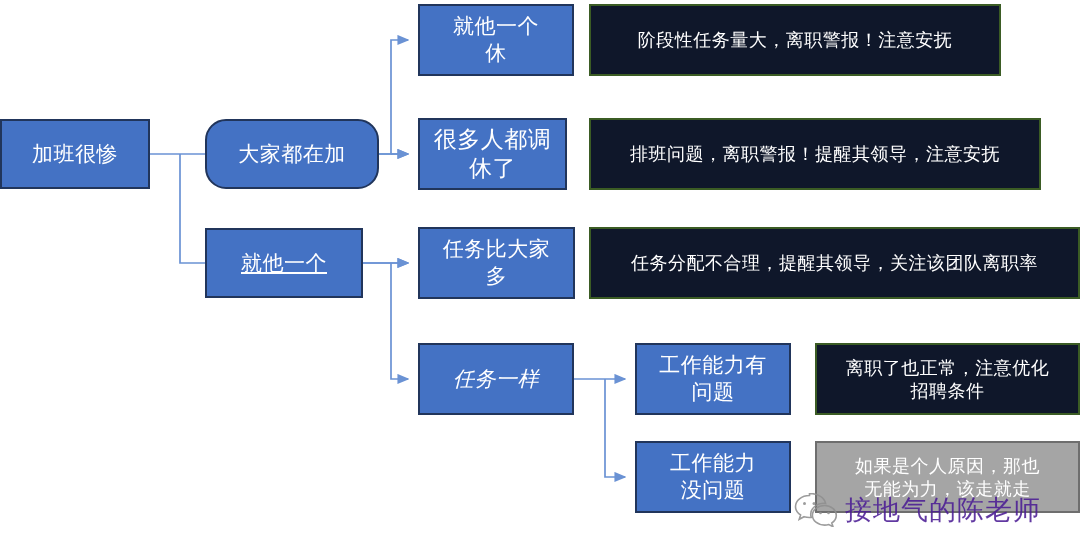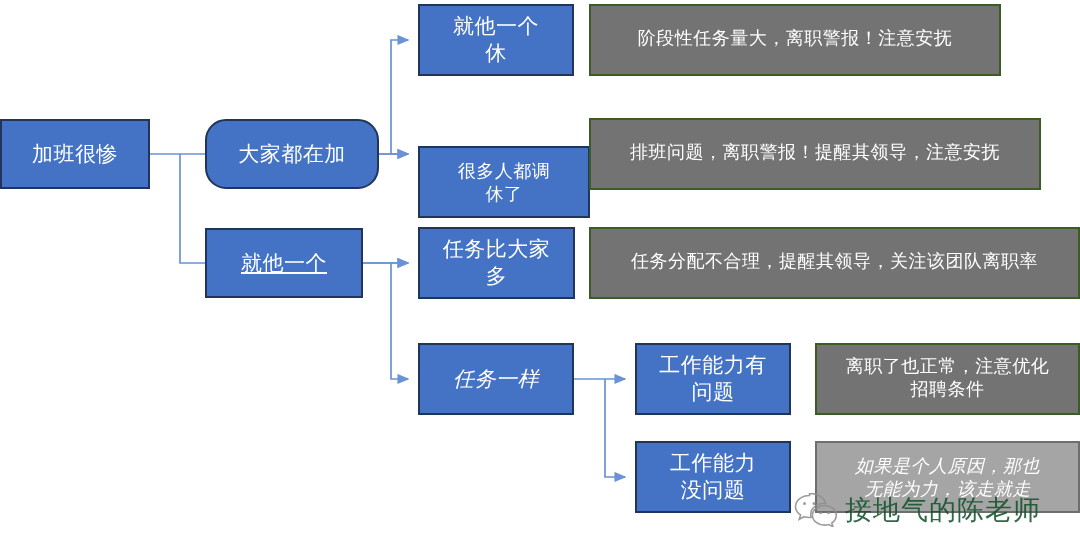--- a/index.html
+++ b/index.html
@@ -29,23 +29,22 @@
     padding: 2px 6px;
     border-style: solid;
     border-width: 2px;
     letter-spacing: 0.5px;
   }
   .node.blue {
     background: #4472C4;
     border-color: #21355B;
   }
   .node.green {
-    background: #737373;
+    background: #0f172a;
     border-color: #3B5C24;
-    font-family: Liberation Mono, monospace;
   }
   .node.grey {
     background: #A5A5A5;
     border-color: #6E6E6E;
   }
   .node .label {
     display: block;
     width: 100%;
     white-space: pre-line;
   }
@@ -61,21 +60,21 @@
     position: absolute;
     display: flex;
     align-items: center;
     gap: 6px;
     color: #8f8f8f;
     opacity: 0.88;
     font-size: 27px;
     letter-spacing: 1px;
     white-space: nowrap;
   }
-  .wm-text { color: #14532d; }
+  .wm-text { color: #4c1d95; }
 </style>
 </head>
 <body>
 
 <div id="canvas">
 
   <svg class="connectors" viewBox="0 0 1080 559" xmlns="http://www.w3.org/2000/svg">
     <defs>
       <marker id="arrowhead" markerWidth="7" markerHeight="7" refX="6.2" refY="3" orient="auto" markerUnits="strokeWidth">
         <path d="M0,0 L7,3 L0,6 z" fill="#6A92D4"></path>
@@ -100,21 +99,21 @@
       <div class="node blue" style="left: 205px; top: 119px; width: 174px; height: 70px; font-size: 21px; border-radius: 21px;">
         <span class="label">大家都在加</span>
       </div>
       <div class="node blue" style="left: 205px; top: 228px; width: 158px; height: 70px; font-size: 21px; text-decoration: underline;">
         <span class="label">就他一个</span>
       </div>
       <div class="node blue" style="left: 418px; top: 4px; width: 156px; height: 72px; font-size: 21px;">
         <span class="label">就他一个
 休</span>
       </div>
-      <div class="node blue" style="left: 418px; top: 118px; width: 172px; height: 72px; font-size: 18px; margin-top: 28px;">
+      <div class="node blue" style="left: 418px; top: 118px; width: 149px; height: 72px; font-size: 23px;">
         <span class="label">很多人都调
 休了</span>
       </div>
       <div class="node blue" style="left: 418px; top: 227px; width: 157px; height: 72px; font-size: 21px;">
         <span class="label">任务比大家
 多</span>
       </div>
       <div class="node blue" style="left: 418px; top: 343px; width: 156px; height: 72px; font-size: 21px; font-style: italic;">
         <span class="label">任务一样</span>
       </div>
@@ -132,21 +131,21 @@
       <div class="node green" style="left: 589px; top: 118px; width: 452px; height: 72px; font-size: 18px;">
         <span class="label">排班问题，离职警报！提醒其领导，注意安抚</span>
       </div>
       <div class="node green" style="left: 589px; top: 227px; width: 491px; height: 72px; font-size: 18px;">
         <span class="label">任务分配不合理，提醒其领导，关注该团队离职率</span>
       </div>
       <div class="node green" style="left: 815px; top: 343px; width: 265px; height: 72px; font-size: 18px;">
         <span class="label">离职了也正常，注意优化
 招聘条件</span>
       </div>
-      <div class="node grey" style="left: 815px; top: 441px; width: 265px; height: 72px; font-size: 18px; font-style: italic;">
+      <div class="node grey" style="left: 815px; top: 441px; width: 265px; height: 72px; font-size: 18px;">
         <span class="label">如果是个人原因，那也
 无能为力，该走就走</span>
       </div>
     </div>
 
   <div class="wm" style="left: 793px; top: 492px;">
     <svg width="46" height="34" viewBox="0 0 46 34">
       <path d="M16.5 2.5C8.5 2.5 2.5 7.6 2.5 13.6c0 3.4 2 6.4 5.1 8.4l-1.4 4.3 4.9-2.6c1.7.5 3.5.8 5.4.8.6 0 1.2 0 1.8-.1-.4-1-.6-2.1-.6-3.2 0-6 6-10.9 13.4-10.9.5 0 1 0 1.5.1-1.2-5.5-7.2-9.9-16.1-9.9z" fill="none" stroke="#8f8f8f" stroke-width="1.6"></path>
       <circle cx="11.5" cy="10.6" r="1.5" fill="#8f8f8f"></circle>
       <circle cx="21" cy="10.6" r="1.5" fill="#8f8f8f"></circle>

